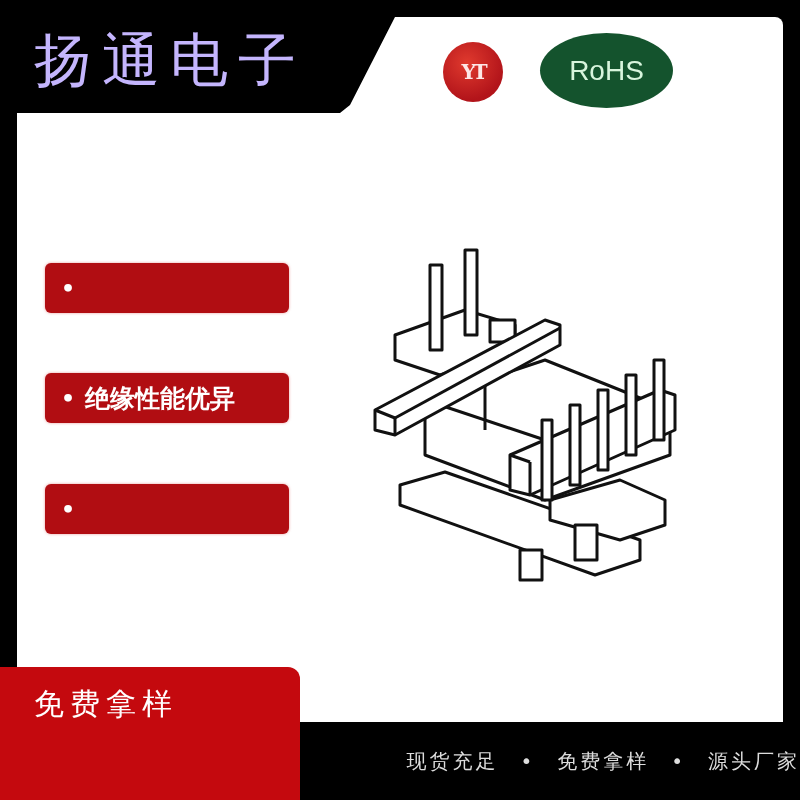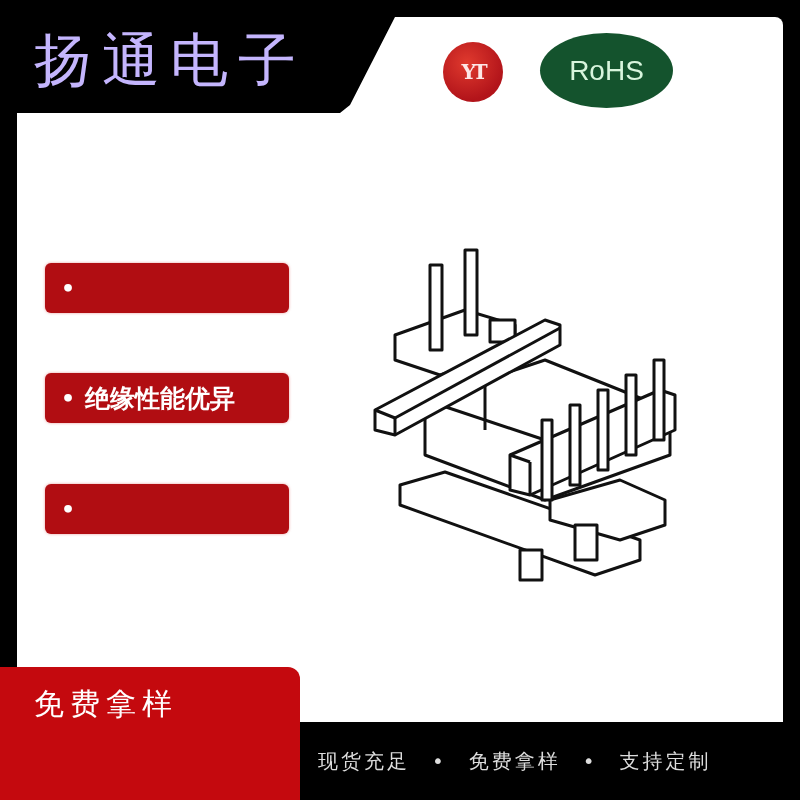--- a/index.html
+++ b/index.html
@@ -6,21 +6,21 @@
     body { width: 800px; height: 800px; background: #000; position: relative; overflow: hidden; font-family: "DejaVu Sans", sans-serif; }
     .panel { position: absolute; left: 17px; top: 17px; width: 766px; height: 705px; background: #fff; border-radius: 0 8px 0 0; }
     .header-tab { position: absolute; left: 0; top: 0; width: 400px; height: 113px; background: #000; clip-path: polygon(0 0, 400px 0, 400px 17px, 395px 17px, 350px 105px, 340px 113px, 0 113px); }
     .brand { position: absolute; left: 34px; top: 18px; font-size: 58px; letter-spacing: 10px; color: #c4b5fd; font-weight: normal; line-height: 86px; font-family: Liberation Serif, serif; }
     .logo-yt { position: absolute; left: 443px; top: 42px; width: 60px; height: 60px; border-radius: 50%; background: radial-gradient(circle at 40% 35%, #e03a2e, #b2141a 70%); color: #fde7e7; font-family: "DejaVu Serif", serif; font-weight: bold; font-size: 20px; letter-spacing: -3px; display:flex; align-items:center; justify-content:center; }
     .logo-rohs { position: absolute; left: 540px; top: 33px; width: 133px; height: 75px; border-radius: 50%; background: #14532d; color: #d8f5dd; font-family: "Liberation Sans", sans-serif; font-size: 28px; display:flex; align-items:center; justify-content:center; }
     .feature { position: absolute; left: 45px; width: 244px; height: 50px; background: #b10d12; border-radius: 6px; color: #fff; font-size: 25px; font-weight: bold; display:flex; align-items:center; padding-left: 16px; box-sizing: border-box; box-shadow: 0 0 3px rgba(200,0,0,.4); }
     .feature .dot { font-size: 22px; margin-right: 10px; }
     .product { position: absolute; left: 370px; top: 240px; width: 310px; height: 350px; }
     .cta { position: absolute; left: 0; top: 667px; width: 300px; height: 133px; background: #c4090e; border-radius: 0 12px 0 0; color: #fff; font-size: 30px; line-height: 58px; padding: 8px 0 8px 34px; box-sizing: border-box; letter-spacing: 6px; }
-    .footer { position: absolute; left: 300px; top: 722px; width: 500px; height: 78px; background: #000; color: #ddd; font-size: 20px; display:flex; align-items:center; padding-left: 18px; box-sizing: border-box; letter-spacing: 3px; }
+    .footer { position: absolute; left: 300px; top: 722px; width: 500px; height: 78px; background: #000; color: #ddd; font-size: 20px; display:flex; align-items:center; padding-left: 18px; box-sizing: border-box; letter-spacing: 3px; justify-content: flex-end; }
     .footer .sep { margin: 0 22px; }
   </style>
 </head>
 <body>
 
 <div class="panel"></div>
 <div class="header-tab"></div>
 <div class="brand">扬通电子</div>
 
 <div class="logo-yt">YT</div>
@@ -73,14 +73,14 @@
 
 <div class="cta">
   <div>免费拿样</div>
 </div>
 
 <div class="footer">
   <span>现货充足</span>
   <span class="sep">•</span>
   <span>免费拿样</span>
   <span class="sep">•</span>
-  <span>支持定制</span>
+  <span>源头厂家</span>
 </div>
 
 </body></html>

